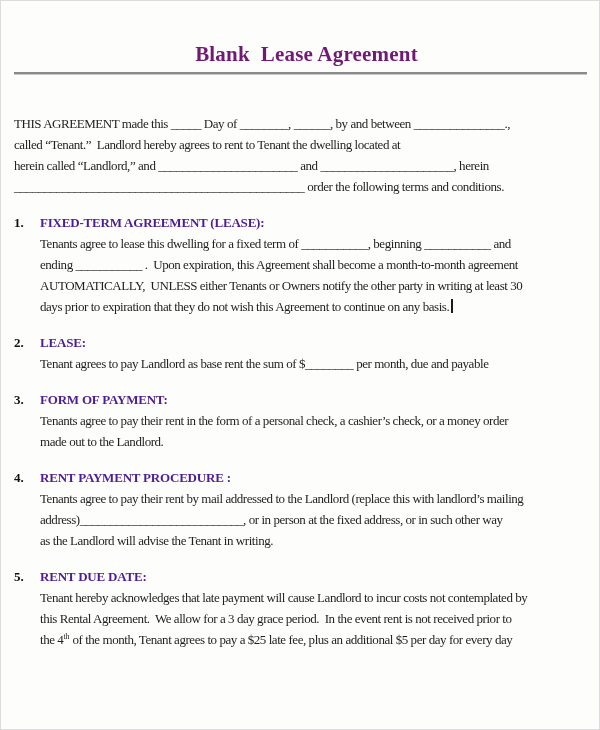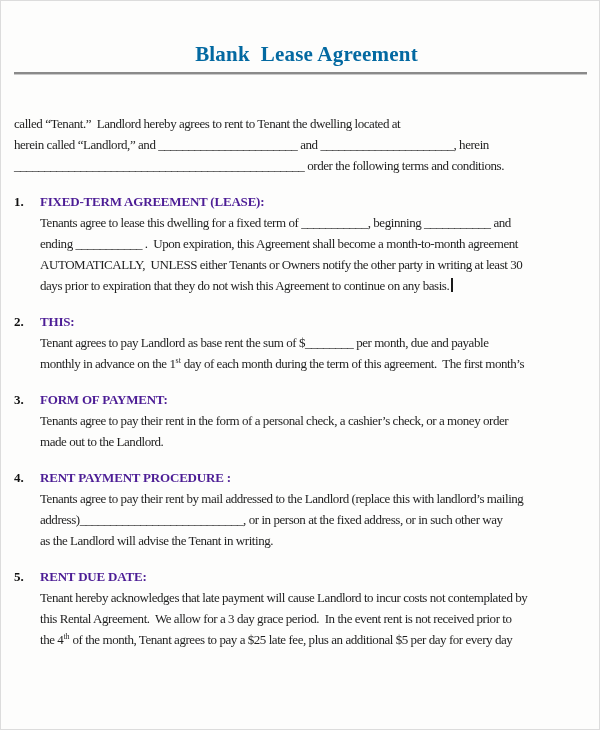--- a/index.html
+++ b/index.html
@@ -13,21 +13,21 @@
     overflow: hidden;
     font-family: "Liberation Serif", serif;
     color: #1f1f1f;
   }
   .doc-title {
     margin: 40px 0 0 0;
     text-align: center;
     font-size: 21px;
     font-weight: bold;
     letter-spacing: 0.2px;
-    color: #0369a1;
+    color: #701a75;
     white-space: pre;
     line-height: 26px;
     padding-left: 13px;
   }
   .title-rule {
     margin: 5px 12px 0 13px;
     height: 2px;
     background: #8a8a8a;
     border-bottom: 1px solid #c9c9c9;
   }
@@ -78,42 +78,42 @@
 </style>
 </head>
 <body>
 
 <div class="page">
 
   <h1 class="doc-title">Blank  Lease Agreement</h1>
   <div class="title-rule"></div>
 
   <div class="intro">
+    <div class="line">THIS AGREEMENT made this _____ Day of ________, ______, by and between _______________.,</div>
     <div class="line">called “Tenant.”  Landlord hereby agrees to rent to Tenant the dwelling located at</div>
     <div class="line">herein called “Landlord,” and _______________________ and ______________________, herein</div>
     <div class="line">________________________________________________ order the following terms and conditions.</div>
   </div>
 
   <div class="section">
     <div class="sec-num">1.</div>
     <div class="sec-body">
       <div class="sec-heading">FIXED-TERM AGREEMENT (LEASE):</div>
       <div class="line">Tenants agree to lease this dwelling for a fixed term of ___________, beginning ___________ and</div>
       <div class="line">ending ___________ .  Upon expiration, this Agreement shall become a month-to-month agreement</div>
       <div class="line">AUTOMATICALLY,  UNLESS either Tenants or Owners notify the other party in writing at least 30</div>
       <div class="line"><span>days prior to expiration that they do not wish this Agreement to continue on any basis.</span><span class="caret"></span></div>
     </div>
   </div>
 
   <div class="section">
     <div class="sec-num">2.</div>
     <div class="sec-body">
-      <div class="sec-heading">THIS:</div>
+      <div class="sec-heading">LEASE:</div>
       <div class="line">Tenant agrees to pay Landlord as base rent the sum of $________ per month, due and payable</div>
-      <div class="line"><span>monthly in advance on the 1</span><sup class="sup">st</sup><span> day of each month during the term of this agreement.  The first month’s</span></div>
     </div>
   </div>
 
   <div class="section">
     <div class="sec-num">3.</div>
     <div class="sec-body">
       <div class="sec-heading">FORM OF PAYMENT:</div>
       <div class="line">Tenants agree to pay their rent in the form of a personal check, a cashier’s check, or a money order</div>
       <div class="line">made out to the Landlord.</div>
     </div>

